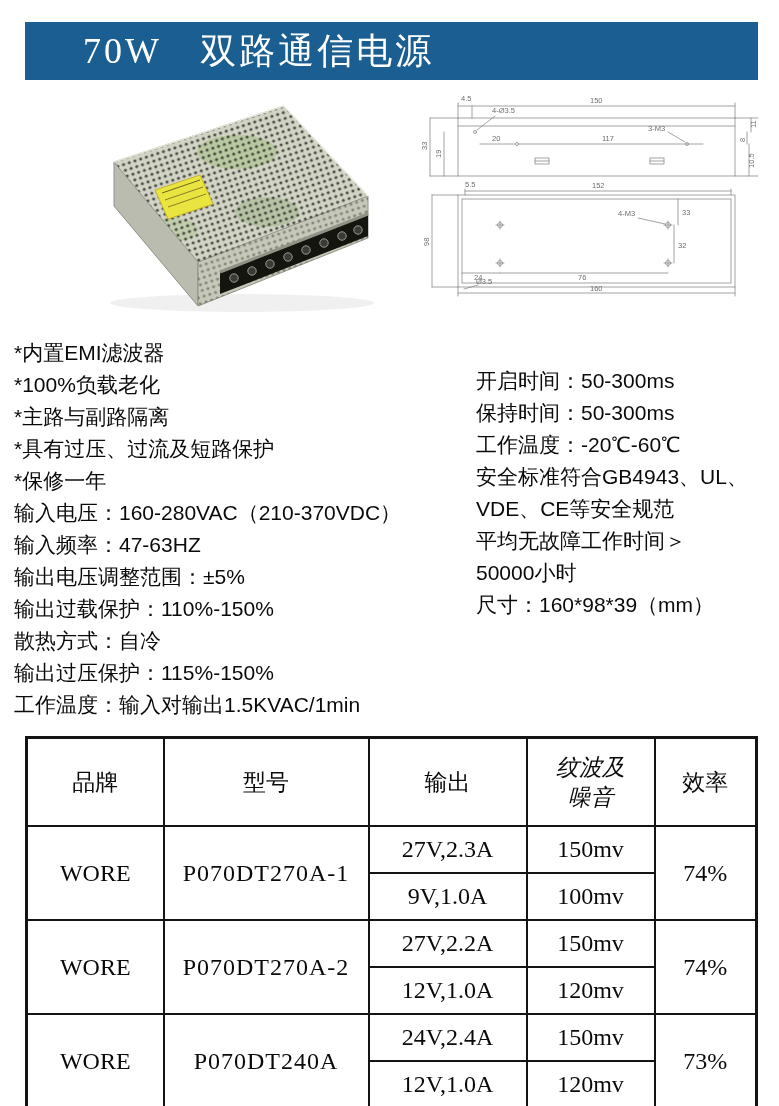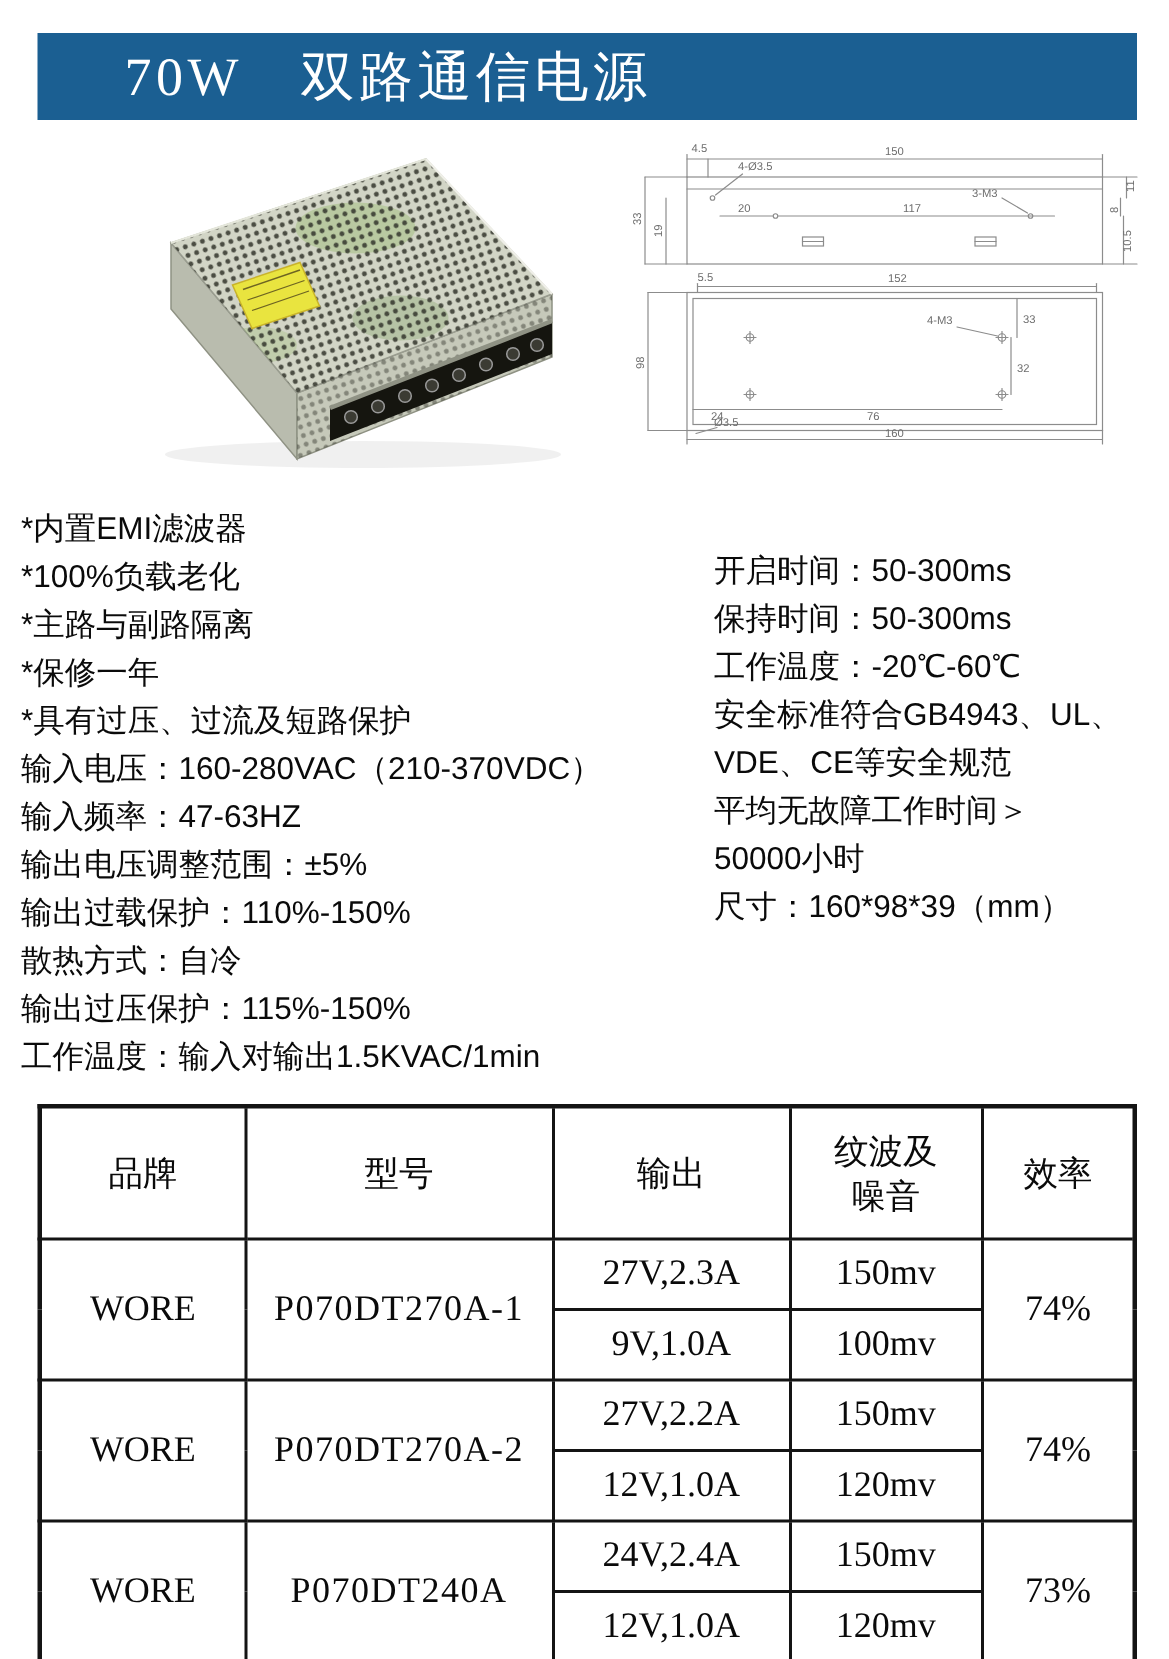--- a/index.html
+++ b/index.html
@@ -23,21 +23,21 @@
                font-size:21px;line-height:32px;}
   .spec-line{white-space:nowrap;}
 
   
   .spec-table{position:absolute;left:25px;top:712px;width:730px;
               border-collapse:collapse;table-layout:fixed;
               border:3px solid #141414;text-align:center;margin-top:24px;}
   .spec-table th,.spec-table td{border:2px solid #141414;padding:0;}
   .spec-table th{height:86px;font-weight:normal;font-size:23px;line-height:30px;}
   .spec-table td{height:45px;font-family:"Liberation Serif",serif;font-size:24px;}
-  .th-stack span{display:block;}
+  .th-stack span{display:block;font-style:italic;}
   .model-cell{letter-spacing:1px;}
 
   svg text{font-family:"Liberation Sans",sans-serif;}
 </style>
 </head>
 <body>
 
 <div class="page">
 
   <div class="header-bar">
@@ -180,22 +180,22 @@
         <text x="170" y="199">160</text>
         <text x="9" y="154" transform="rotate(-90 9 154)">98</text>
       </g>
     </svg>
   </div>
 
   <div class="specs-left">
     <div class="spec-line">*内置EMI滤波器</div>
     <div class="spec-line">*100%负载老化</div>
     <div class="spec-line">*主路与副路隔离</div>
+    <div class="spec-line">*具有过压、过流及短路保护</div>
     <div class="spec-line">*保修一年</div>
-    <div class="spec-line">*具有过压、过流及短路保护</div>
     <div class="spec-line">输入电压：160-280VAC（210-370VDC）</div>
     <div class="spec-line">输入频率：47-63HZ</div>
     <div class="spec-line">输出电压调整范围：±5%</div>
     <div class="spec-line">输出过载保护：110%-150%</div>
     <div class="spec-line">散热方式：自冷</div>
     <div class="spec-line">输出过压保护：115%-150%</div>
     <div class="spec-line">工作温度：输入对输出1.5KVAC/1min</div>
   </div>
 
   <div class="specs-right">

